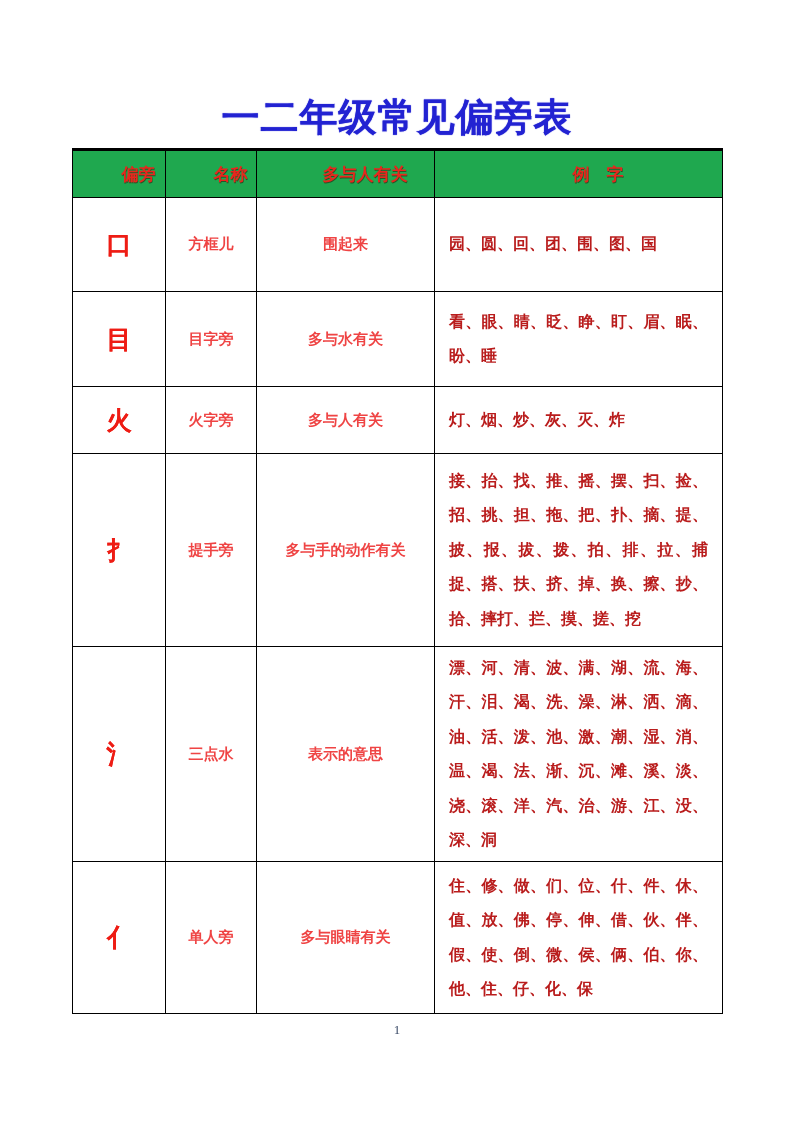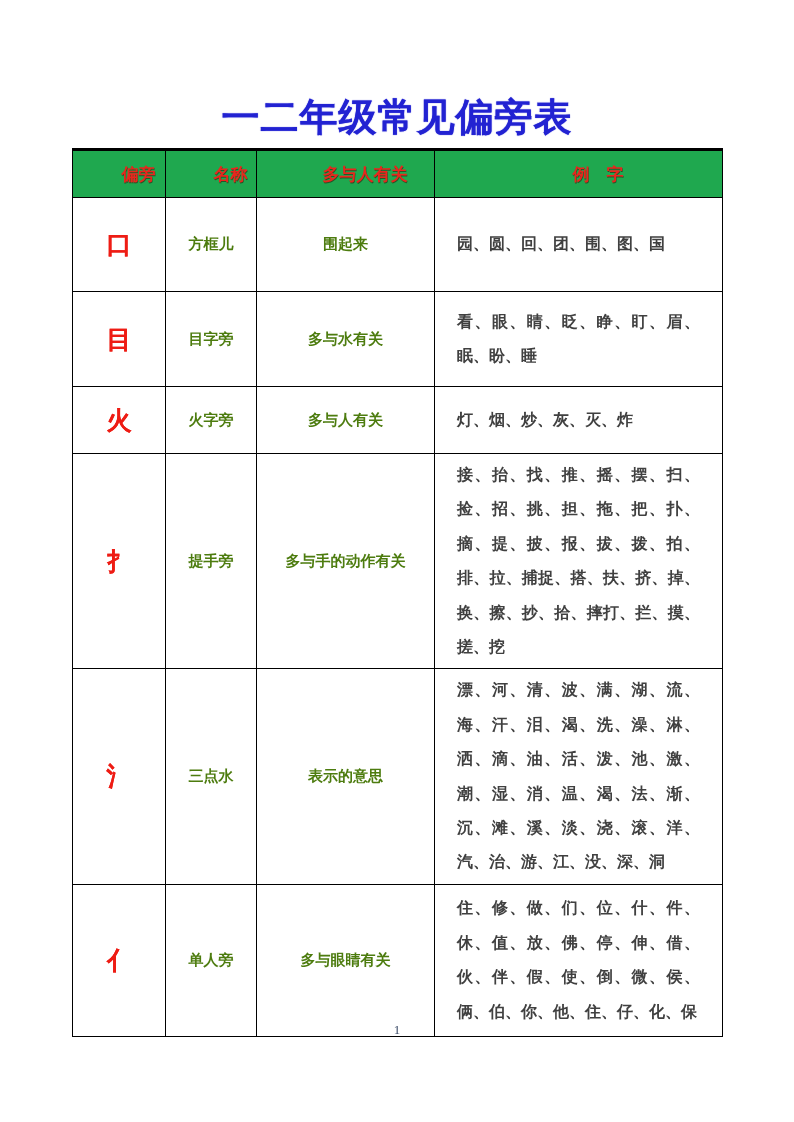--- a/index.html
+++ b/index.html
@@ -54,29 +54,29 @@
   tr.r3{height:193px;}
   tr.r4{height:198px;}
   tr.r5{height:152px;}
   td.radical{
     color:var(--radical-red);
     font-size:25px;font-weight:bold;
     text-align:center;
     text-shadow:0 0 0.5px var(--radical-red);
   }
   td.name, td.meaning{
-    font-size:15px;font-weight:bold;color:#4d7c0f;
+    font-size:15px;font-weight:bold;color:#ef4444;
     text-align:center;
   }
   td.examples{
-    font-size:16px;font-weight:bold;color:#404040;
+    font-size:16px;font-weight:bold;color:#b91c1c;
     text-align:justify;
     text-align-last:left;
     line-height:2.15;
-    padding:4px 22px;
+    padding:4px 14px;
   }
   .page-number{
     position:absolute;left:0;top:1022px;width:100%;
     text-align:center;
     font-size:13px;color:var(--page-num-color);
     font-family:"Liberation Serif","DejaVu Serif",serif;
   }
 </style>
 </head>
 <body>

